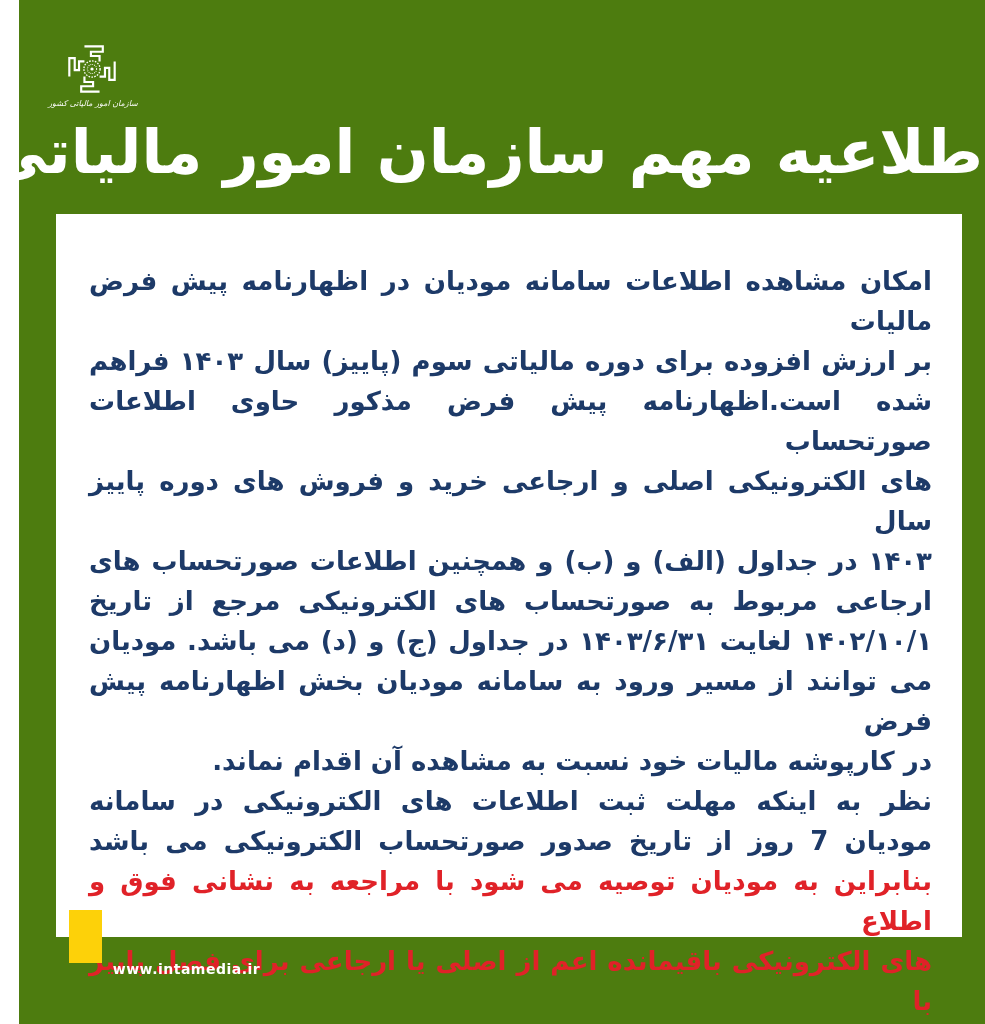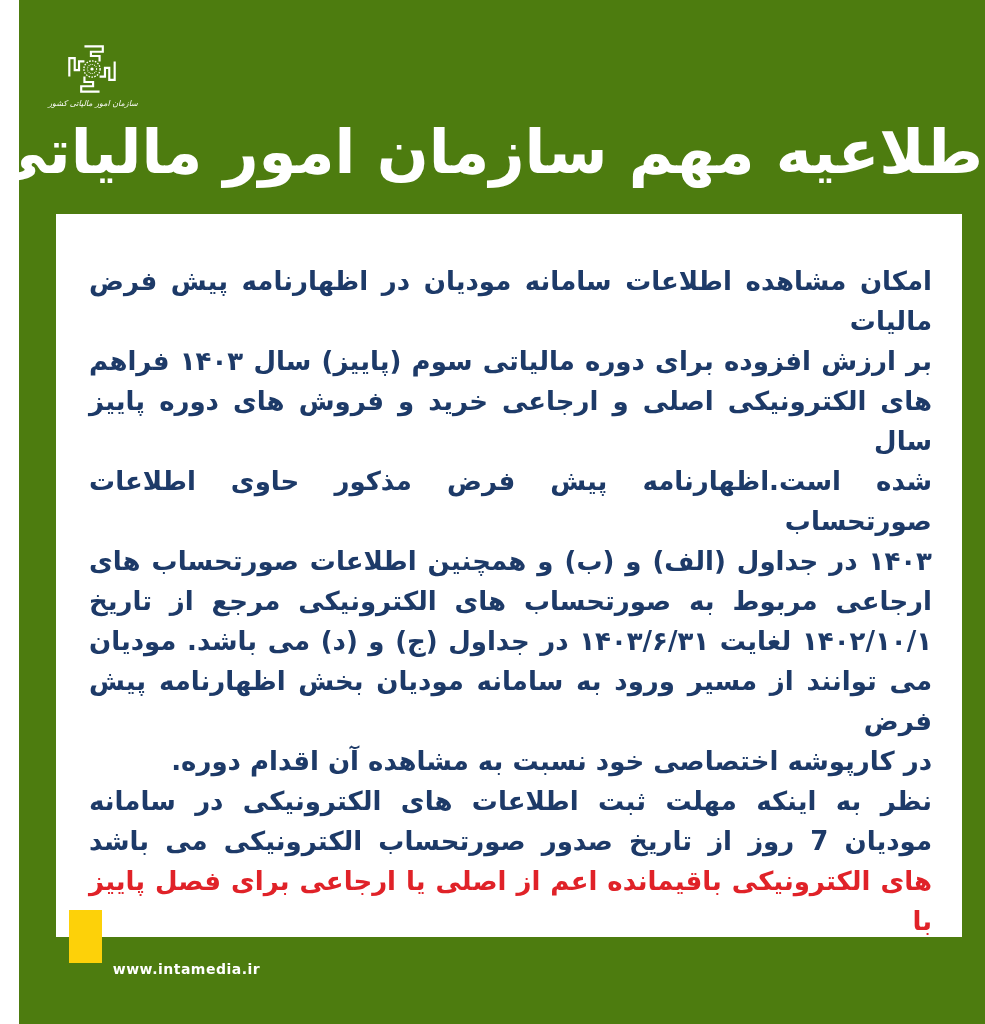--- a/index.html
+++ b/index.html
@@ -138,29 +138,30 @@
     </svg>
   </div>
   <div class="logo-caption">سازمان امور مالیاتی کشور</div>
 
   <div class="main-title">اطلاعیه مهم سازمان امور مالیاتی</div>
 
   <div class="card">
     <div class="notice-body">
         <div class="line fill" style="color: rgb(29, 58, 104);">امکان مشاهده اطلاعات سامانه مودیان در اظهارنامه پیش فرض مالیات</div>
         <div class="line fill" style="color: rgb(29, 58, 104);">بر ارزش افزوده برای دوره مالیاتی سوم (پاییز) سال ۱۴۰۳ فراهم</div>
+        <div class="line fill" style="color: rgb(29, 58, 104);">شده است.اظهارنامه پیش فرض مذکور حاوی اطلاعات صورتحساب</div>
         <div class="line fill" style="color: rgb(29, 58, 104);">های الکترونیکی اصلی و ارجاعی خرید و فروش های دوره پاییز سال</div>
-        <div class="line fill" style="color: rgb(29, 58, 104);">شده است.اظهارنامه پیش فرض مذکور حاوی اطلاعات صورتحساب</div>
         <div class="line fill" style="color: rgb(29, 58, 104);">۱۴۰۳ در جداول (الف) و (ب) و همچنین اطلاعات صورتحساب های</div>
         <div class="line fill" style="color: rgb(29, 58, 104);">ارجاعی مربوط به صورتحساب های الکترونیکی مرجع از تاریخ</div>
         <div class="line fill" style="color: rgb(29, 58, 104);">۱۴۰۲/۱۰/۱ لغایت ۱۴۰۳/۶/۳۱ در جداول (ج) و (د) می باشد. مودیان</div>
         <div class="line fill" style="color: rgb(29, 58, 104);">می توانند از مسیر ورود به سامانه مودیان بخش اظهارنامه پیش فرض</div>
-        <div class="line" style="color: rgb(29, 58, 104);">در کارپوشه اختصاصی خود نسبت به مشاهده آن اقدام دوره.</div>
+        <div class="line" style="color: rgb(29, 58, 104);">در کارپوشه مالیات خود نسبت به مشاهده آن اقدام نماند.</div>
         <div class="line fill" style="color: rgb(29, 58, 104);">نظر به اینکه مهلت ثبت اطلاعات های الکترونیکی در سامانه</div>
         <div class="line fill" style="color: rgb(29, 58, 104);">مودیان 7 روز از تاریخ صدور صورتحساب الکترونیکی می باشد</div>
+        <div class="line fill" style="color: rgb(224, 34, 40);">بنابراین به مودیان توصیه می شود با مراجعه به نشانی فوق و اطلاع</div>
         <div class="line fill" style="color: rgb(224, 34, 40);">های الکترونیکی باقیمانده اعم از اصلی یا ارجاعی برای فصل پاییز با</div>
       </div>
   </div>
 
   <div class="yellow-mark"></div>
   <div class="footer-brand">رسانه مالیاتی ایران</div>
   <div class="footer-site">www.intamedia.ir</div>
 
 </div>
 

